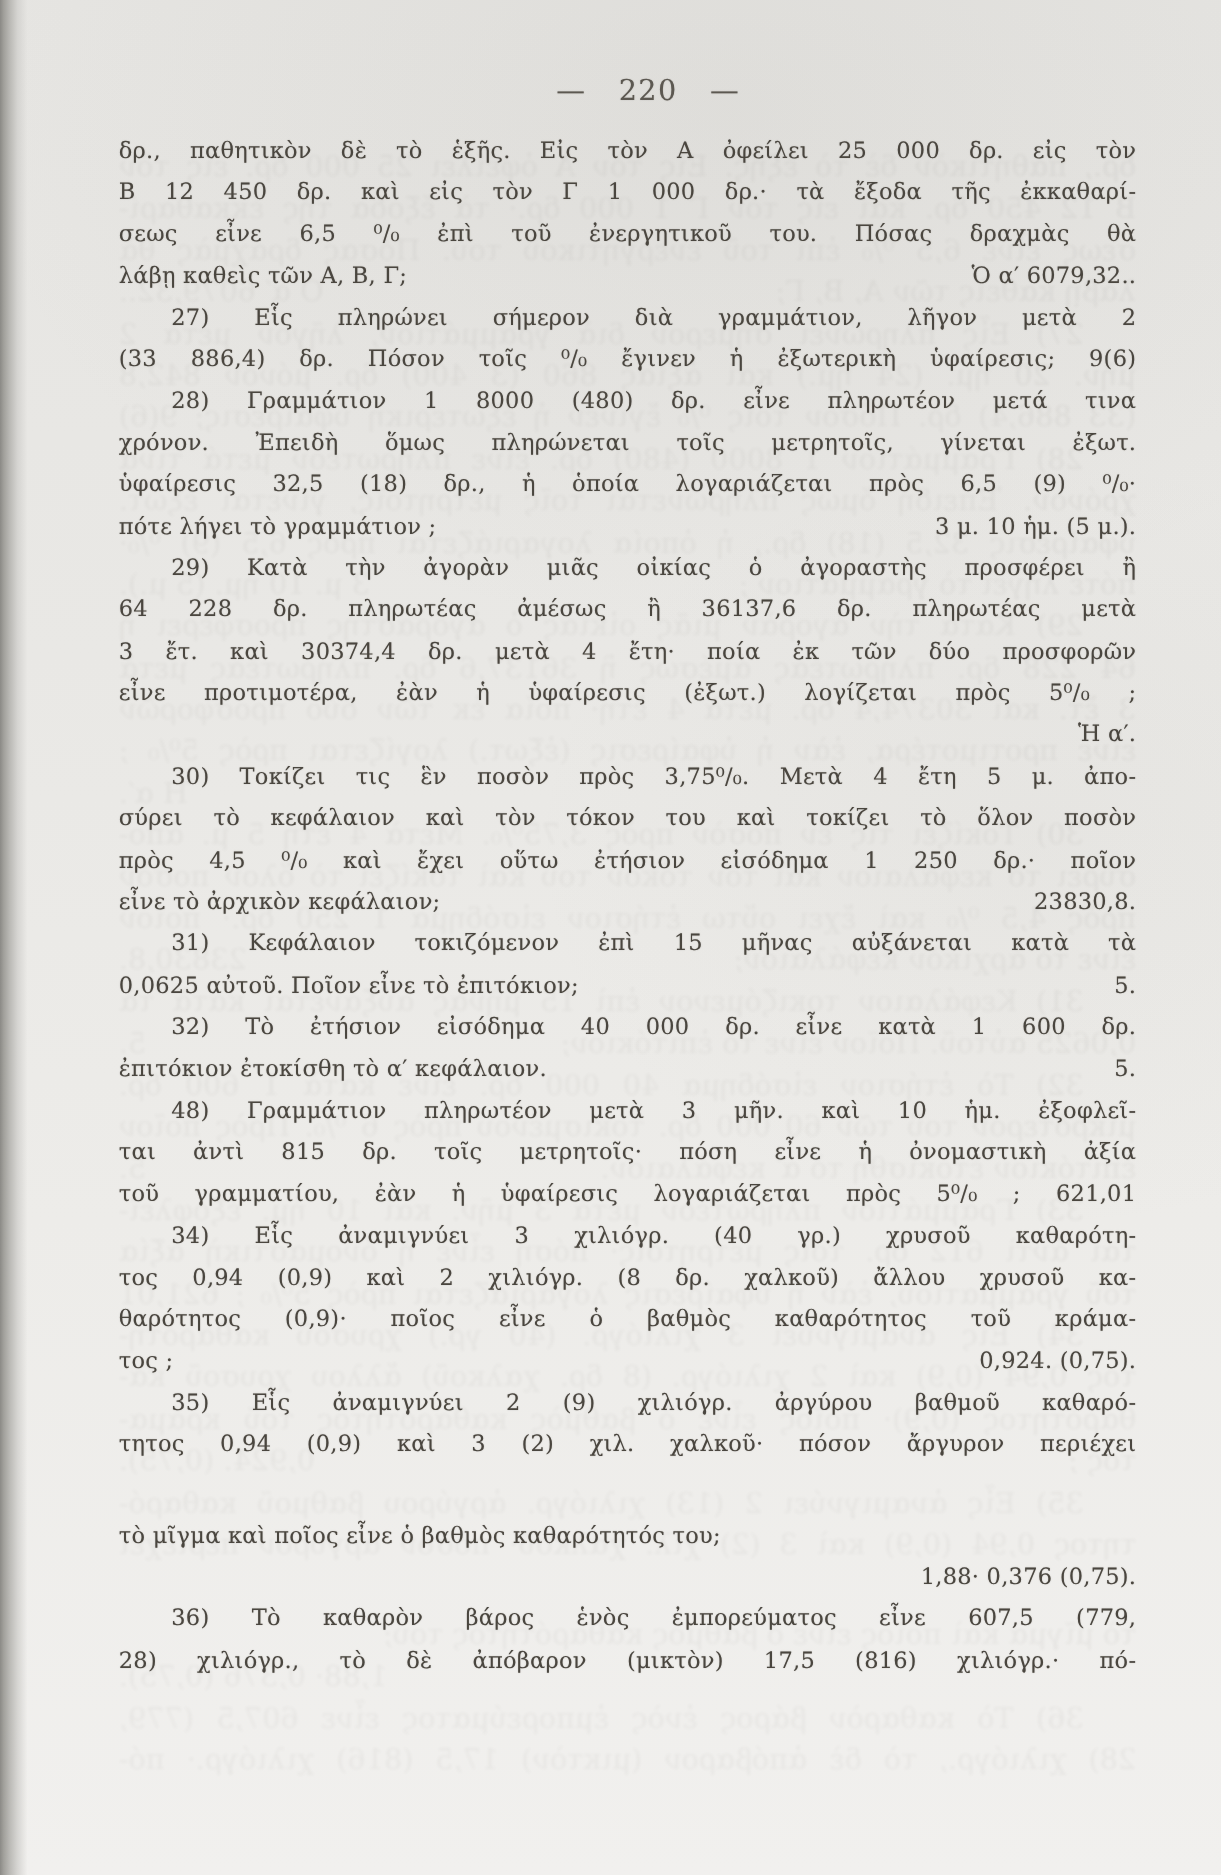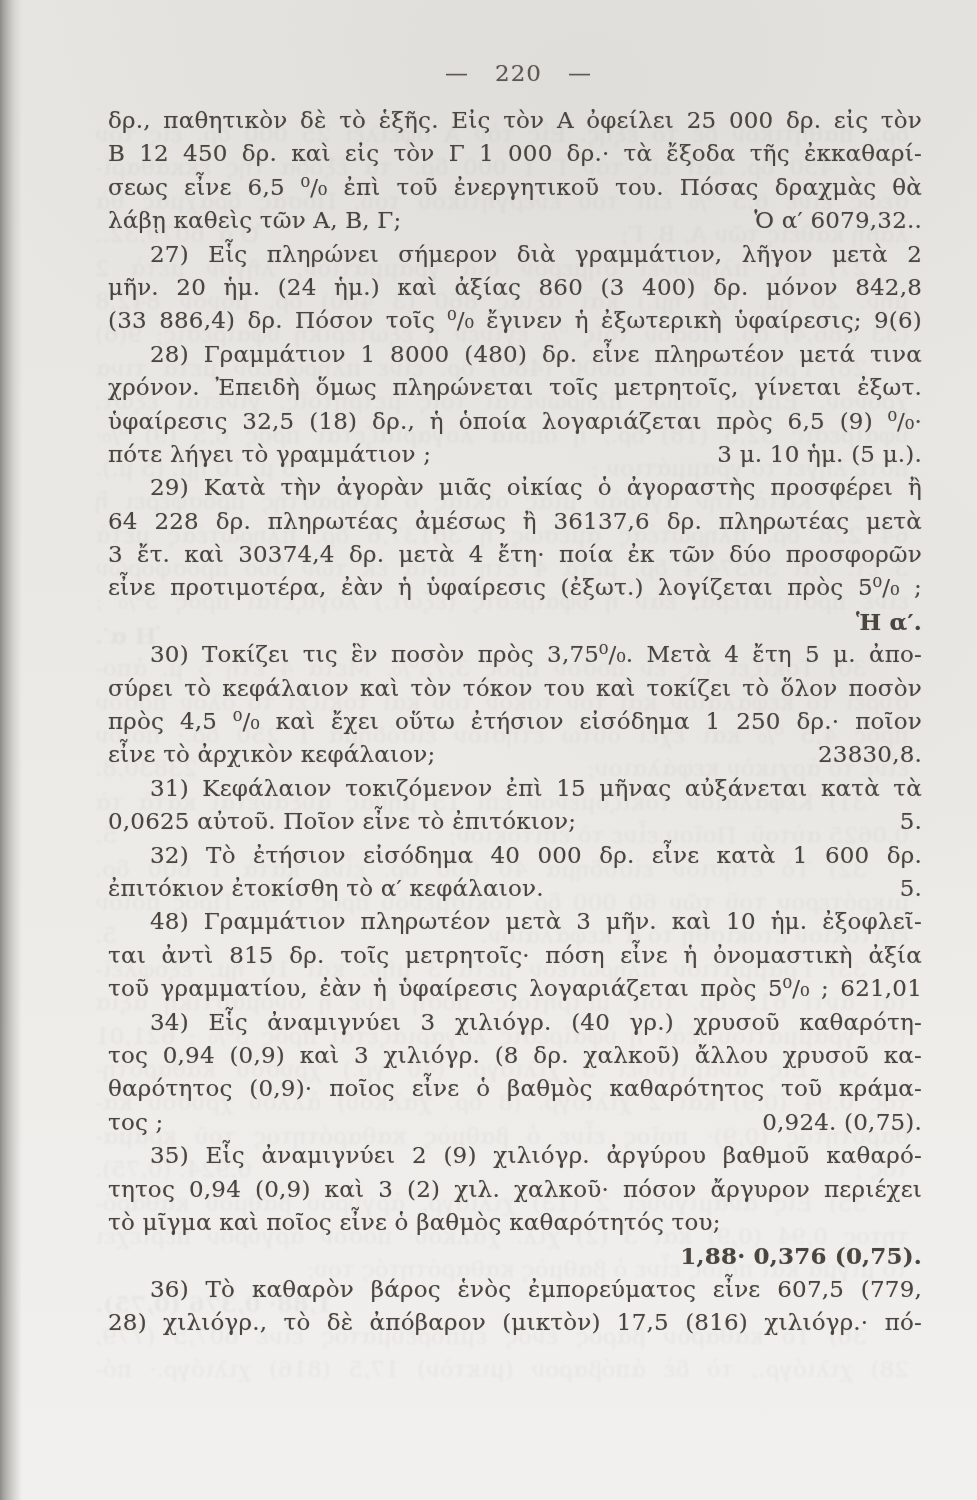--- a/index.html
+++ b/index.html
@@ -17,28 +17,28 @@
     background:linear-gradient(90deg, #807f7b 0px, #999893 3px, #b6b5b1 8px, #d3d2cf 14px, rgba(230,229,226,0) 22px);
     opacity:.9;
   }
   .pagenum {
     position:absolute; top:60px; left:30px; width:100%;
     display:flex; justify-content:center; align-items:baseline; gap:26px;
     font-size:23px; color:#5c5851; letter-spacing:1px;
     text-shadow:0 0 1px rgba(92,88,81,0.35);
   }
   .text {
-    position:absolute; top:104px; left:108px; width:814px;
-    font-size:23px; letter-spacing:0.2px;
+    position:absolute; top:104px; left:95px; width:814px;
+    font-size:18px; letter-spacing:0.2px;
     text-shadow:0 0 1px rgba(74,70,63,0.35);
   }
   .ln { height:33.4px; line-height:33.4px; }
   .j  { text-align:justify; text-align-last:justify; }
-  .l  { text-align:left; }
-  .r  { display:flex; justify-content:flex-end;font-weight:bold; }
+  .l  { text-align:left;margin-top:39px; }
+  .r  { display:flex; justify-content:flex-end; }
   .s  { display:flex; justify-content:space-between; }
   .ind { padding-left:42px; }
   .ghost {
     position:absolute; top:118px; left:95px; width:814px;
     font-size:23px; transform:scaleX(-1);
     opacity:0.05; filter:blur(1.1px);
     pointer-events:none;
   }
 </style>
 </head>
@@ -117,21 +117,20 @@
   </header>
   <main class="text" id="text-block">
       <div class="ln j"><span>δρ., παθητικὸν δὲ τὸ ἑξῆς. Εἰς τὸν Α ὀφείλει 25 000 δρ. εἰς τὸν</span></div>
       <div class="ln j"><span>Β 12 450 δρ. καὶ εἰς τὸν Γ 1 000 δρ.· τὰ ἔξοδα τῆς ἐκκαθαρί-</span></div>
       <div class="ln j"><span>σεως εἶνε 6,5 ⁰/₀ ἐπὶ τοῦ ἐνεργητικοῦ του. Πόσας δραχμὰς θὰ</span></div>
       <div class="ln s">
         <span>λάβῃ καθεὶς τῶν Α, Β, Γ;</span>
         <span>Ὁ α′ 6079,32..</span>
       </div>
       <div class="ln j ind"><span>27) Εἷς πληρώνει σήμερον διὰ γραμμάτιον, λῆγον μετὰ 2</span></div>
-      <div class="ln j"><span>μῆν. 20 ἡμ. (24 ἡμ.) καὶ ἀξίας 860 (3 400) δρ. μόνον 842,8</span></div>
       <div class="ln j"><span>(33 886,4) δρ. Πόσον τοῖς ⁰/₀ ἔγινεν ἡ ἐξωτερικὴ ὑφαίρεσις; 9(6)</span></div>
       <div class="ln j ind"><span>28) Γραμμάτιον 1 8000 (480) δρ. εἶνε πληρωτέον μετά τινα</span></div>
       <div class="ln j"><span>χρόνον. Ἐπειδὴ ὅμως πληρώνεται τοῖς μετρητοῖς, γίνεται ἐξωτ.</span></div>
       <div class="ln j"><span>ὑφαίρεσις 32,5 (18) δρ., ἡ ὁποία λογαριάζεται πρὸς 6,5 (9) ⁰/₀·</span></div>
       <div class="ln s">
         <span>πότε λήγει τὸ γραμμάτιον ;</span>
         <span>3 μ. 10 ἡμ. (5 μ.).</span>
       </div>
       <div class="ln j ind"><span>29) Κατὰ τὴν ἀγορὰν μιᾶς οἰκίας ὁ ἀγοραστὴς προσφέρει ἢ</span></div>
       <div class="ln j"><span>64 228 δρ. πληρωτέας ἀμέσως ἢ 36137,6 δρ. πληρωτέας μετὰ</span></div>
@@ -155,21 +154,21 @@
       </div>
       <div class="ln j ind"><span>32) Τὸ ἐτήσιον εἰσόδημα 40 000 δρ. εἶνε κατὰ 1 600 δρ.</span></div>
       <div class="ln s">
         <span>ἐπιτόκιον ἐτοκίσθη τὸ α′ κεφάλαιον.</span>
         <span>5.</span>
       </div>
       <div class="ln j ind"><span>48) Γραμμάτιον πληρωτέον μετὰ 3 μῆν. καὶ 10 ἡμ. ἐξοφλεῖ-</span></div>
       <div class="ln j"><span>ται ἀντὶ 815 δρ. τοῖς μετρητοῖς· πόση εἶνε ἡ ὀνομαστικὴ ἀξία</span></div>
       <div class="ln j"><span>τοῦ γραμματίου, ἐὰν ἡ ὑφαίρεσις λογαριάζεται πρὸς 5⁰/₀ ; 621,01</span></div>
       <div class="ln j ind"><span>34) Εἷς ἀναμιγνύει 3 χιλιόγρ. (40 γρ.) χρυσοῦ καθαρότη-</span></div>
-      <div class="ln j"><span>τος 0,94 (0,9) καὶ 3 χιλιόγρ. (8 δρ. χαλκοῦ) ἄλλου χρυσοῦ κα-</span></div>
+      <div class="ln j"><span>τος 0,94 (0,9) καὶ 2 χιλιόγρ. (8 δρ. χαλκοῦ) ἄλλου χρυσοῦ κα-</span></div>
       <div class="ln j"><span>θαρότητος (0,9)· ποῖος εἶνε ὁ βαθμὸς καθαρότητος τοῦ κράμα-</span></div>
       <div class="ln s">
         <span>τος ;</span>
         <span>0,924. (0,75).</span>
       </div>
       <div class="ln j ind"><span>35) Εἷς ἀναμιγνύει 2 (9) χιλιόγρ. ἀργύρου βαθμοῦ καθαρό-</span></div>
       <div class="ln j"><span>τητος 0,94 (0,9) καὶ 3 (2) χιλ. χαλκοῦ· πόσον ἄργυρον περιέχει</span></div>
       <div class="ln l"><span>τὸ μῖγμα καὶ ποῖος εἶνε ὁ βαθμὸς καθαρότητός του;</span></div>
       <div class="ln r">
         <span></span>

